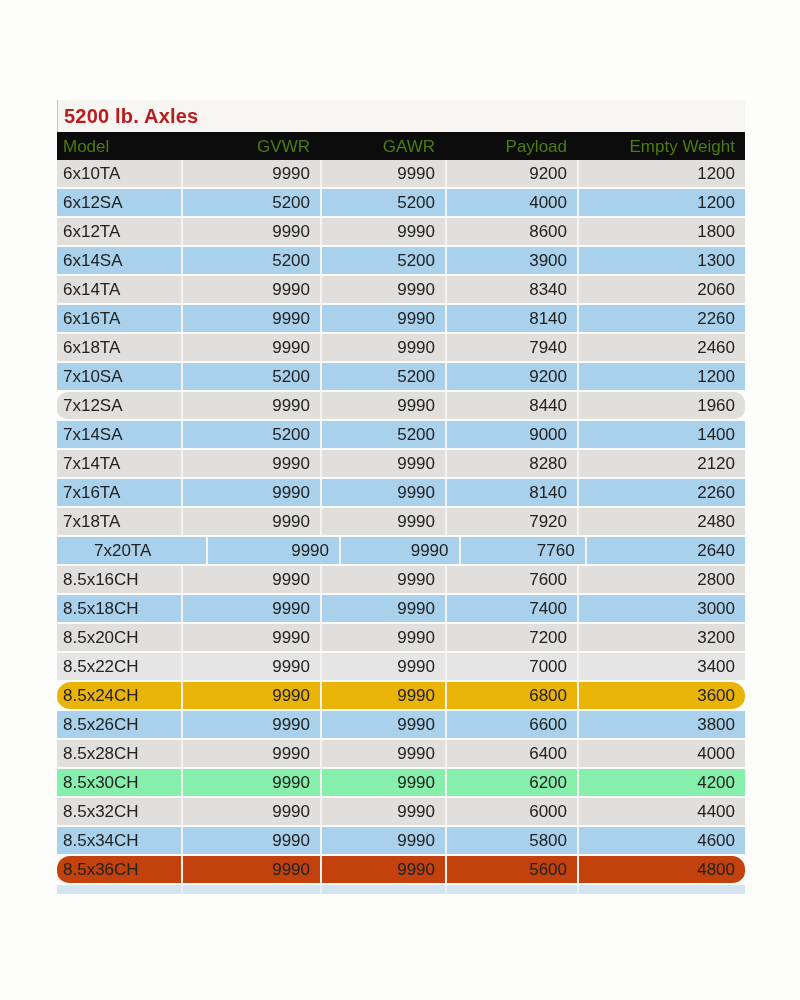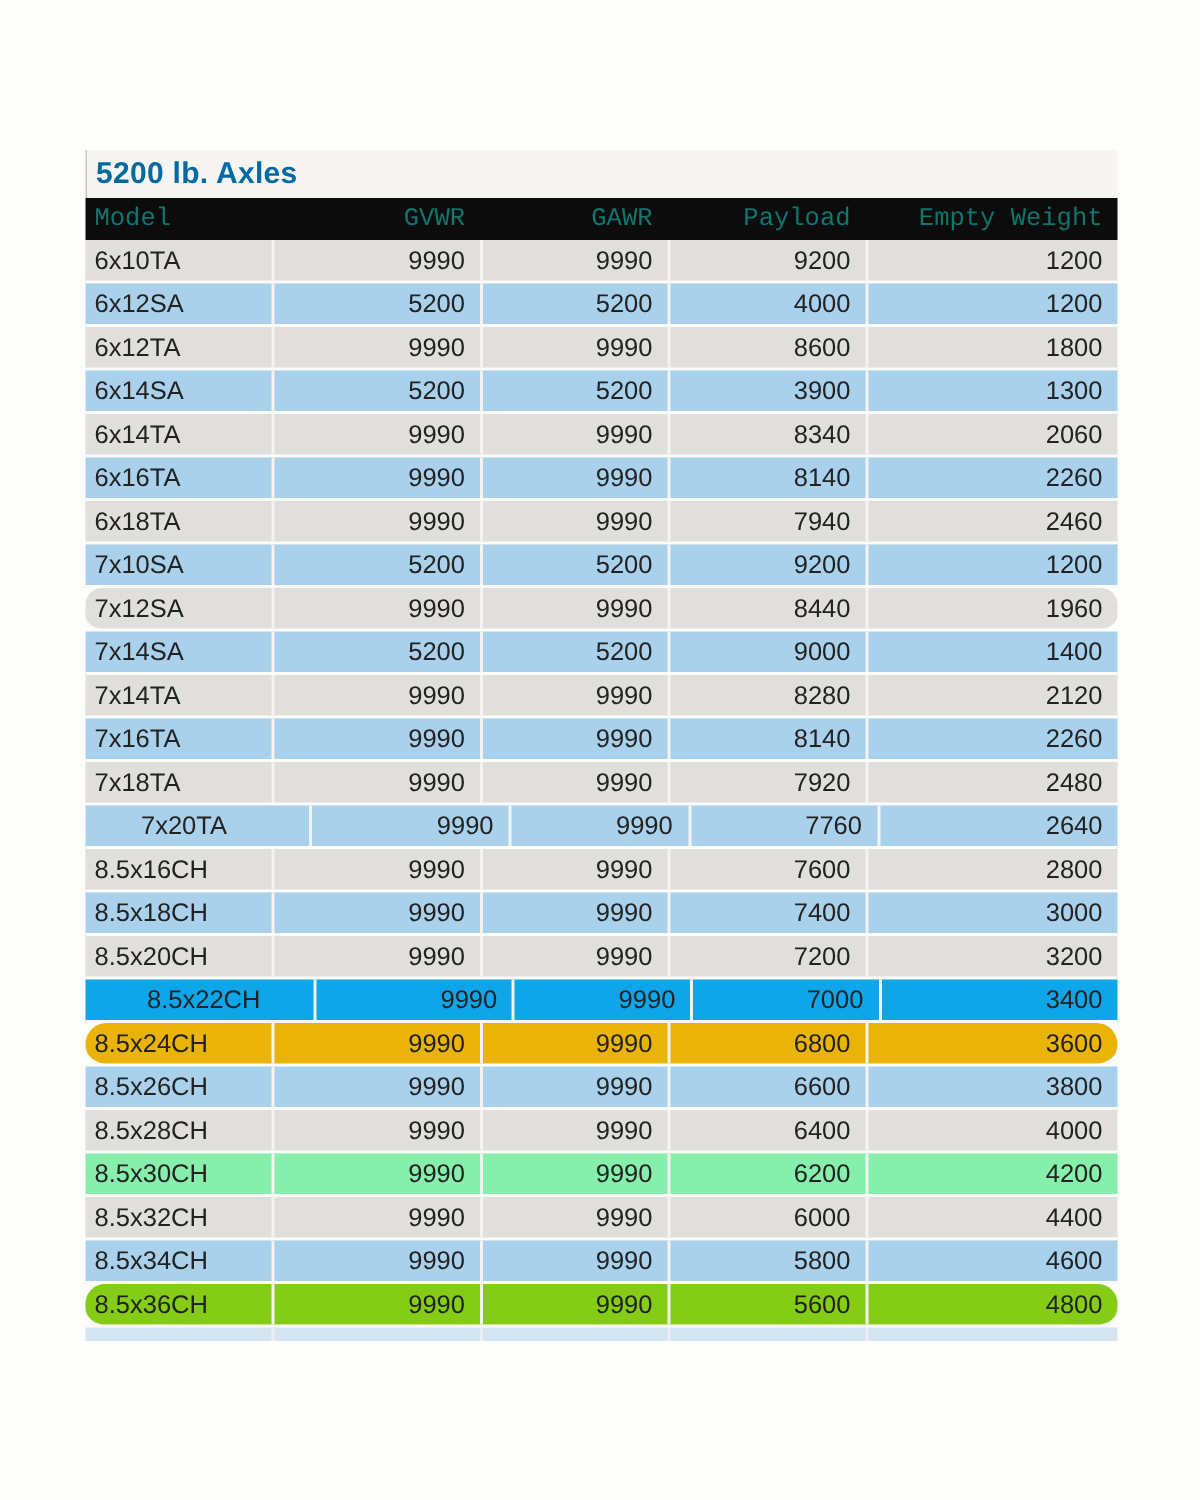--- a/index.html
+++ b/index.html
@@ -21,21 +21,21 @@
     height: 32px;
     background: #f6f5f2;
     border-left: 1px solid #c9c8c5;
     display: flex;
     align-items: center;
     box-sizing: border-box;
   }
   .title-band .title-text {
     font-size: 20px;
     font-weight: 700;
-    color: #0369a1;
+    color: #b91c1c;
     padding-left: 6px;
     letter-spacing: 0.2px;
   }
   .header-row {
     display: flex;
     height: 28px;
     background: #0c0c0c;
     color: #ffffff;
     align-items: center;
     font-size: 17px;
@@ -69,21 +69,21 @@
   .sliver-row .cell { height: 9px; }
   .sliver-row .cell + .cell { border-left: 2px solid #e9eff5; }
 </style>
 </head>
 <body>
 
 <div class="sheet">
   <div class="title-band">
     <span class="title-text">5200 lb. Axles</span>
   </div>
-  <div class="header-row" style="background: rgb(12, 12, 12); color: #0f766e; font-family: Liberation Mono, monospace;">
+  <div class="header-row" style="background: rgb(12, 12, 12); color: #4d7c0f;">
       <div class="cell c0">Model</div>
       <div class="cell c1">GVWR</div>
       <div class="cell c2">GAWR</div>
       <div class="cell c3">Payload</div>
       <div class="cell c4">Empty Weight</div>
     </div>
   <div>
       <div class="data-row" style="background: rgb(224, 223, 220);">
         <div class="cell c0">6x10TA</div>
         <div class="cell c1">9990</div>
@@ -196,21 +196,21 @@
         <div class="cell c3">7400</div>
         <div class="cell c4">3000</div>
       </div>
       <div class="data-row" style="background: rgb(224, 223, 220);">
         <div class="cell c0">8.5x20CH</div>
         <div class="cell c1">9990</div>
         <div class="cell c2">9990</div>
         <div class="cell c3">7200</div>
         <div class="cell c4">3200</div>
       </div>
-      <div class="data-row" style="background: #0ea5e9; padding-left: 35px;">
+      <div class="data-row" style="background: #e5e5e5;">
         <div class="cell c0">8.5x22CH</div>
         <div class="cell c1">9990</div>
         <div class="cell c2">9990</div>
         <div class="cell c3">7000</div>
         <div class="cell c4">3400</div>
       </div>
       <div class="data-row" style="background: #eab308; border-radius: 14px;">
         <div class="cell c0">8.5x24CH</div>
         <div class="cell c1">9990</div>
         <div class="cell c2">9990</div>
@@ -245,21 +245,21 @@
         <div class="cell c3">6000</div>
         <div class="cell c4">4400</div>
       </div>
       <div class="data-row" style="background: rgb(169, 209, 236);">
         <div class="cell c0">8.5x34CH</div>
         <div class="cell c1">9990</div>
         <div class="cell c2">9990</div>
         <div class="cell c3">5800</div>
         <div class="cell c4">4600</div>
       </div>
-      <div class="data-row" style="background: #84cc16; border-radius: 13px;">
+      <div class="data-row" style="background: #c2410c; border-radius: 13px;">
         <div class="cell c0">8.5x36CH</div>
         <div class="cell c1">9990</div>
         <div class="cell c2">9990</div>
         <div class="cell c3">5600</div>
         <div class="cell c4">4800</div>
       </div>
     </div>
   <div class="sliver-row" style="background: rgb(213, 228, 241);">
       <div class="cell c0"></div>
       <div class="cell c1"></div>

